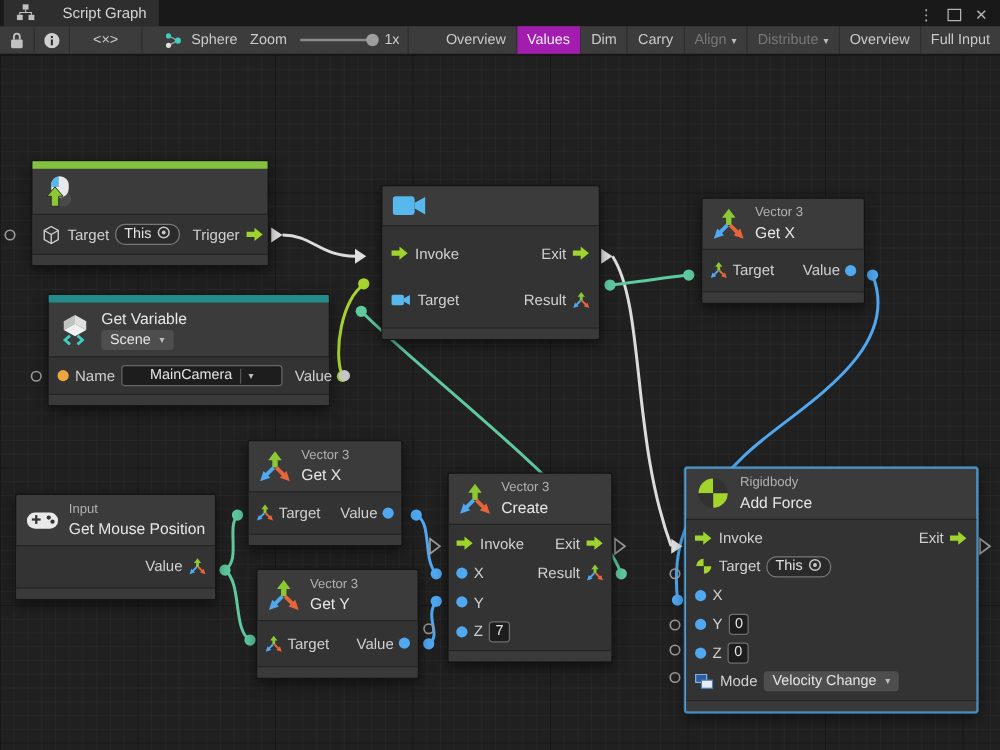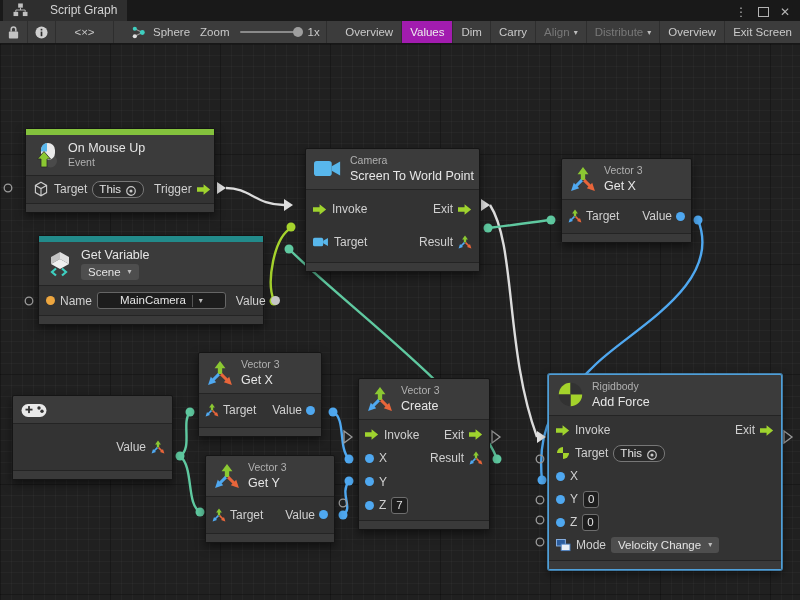--- a/index.html
+++ b/index.html
@@ -44,21 +44,21 @@
   .cat{font-size:10.5px;color:#b0b0b0;line-height:1.3;white-space:nowrap}
   .big{font-size:12.5px;color:#e6e6e6;line-height:1.3;white-space:nowrap}
   .rows{flex:1;background:#333;border-top:1px solid #242424;border-bottom:1px solid #242424;
         display:flex;flex-direction:column;justify-content:center;padding:3px 0}
   .row{display:flex;align-items:center;gap:5px;padding:0 7px;font-size:12px;color:#d0d0d0;flex:1;min-height:0;white-space:nowrap}
   .ftr{height:8px;flex:none;background:#3a3a3a}
   .sp{flex:1}
   .dot{width:9px;height:9px;border-radius:50%;flex:none}
   .dot.blue{background:#4fa8f0}.dot.orange{background:#eda63f}.dot.gray{background:#c6c6c6}
   .field{background:#1d1d1d;border:1px solid #6e6e6e;border-radius:3px;padding:0 4px;font-size:11.5px;color:#e2e2e2;line-height:15px}
-  .pill{background:#2a2a2a;border:1px solid #777;border-radius:8px;padding:0 6px;display:flex;align-items:flex-end;gap:4px;font-size:11.5px;color:#e2e2e2;line-height:15px}
+  .pill{background:#2a2a2a;border:1px solid #777;border-radius:8px;padding:0 6px;display:flex;align-items:flex-start;gap:4px;font-size:11.5px;color:#e2e2e2;line-height:15px}
   .dd{background:#4e4e4e;border-radius:3px;padding:1px 7px;font-size:11.5px;color:#e4e4e4;display:flex;gap:7px;line-height:14px}
   .ddfield{background:#1d1d1d;border:1px solid #666;border-radius:3px;padding:0 22px;font-size:11.5px;color:#e4e4e4;display:flex;align-items:center;gap:6px;line-height:15px}
   .ddfield .vline{width:1px;height:12px;background:#555}
   .i{flex:none;display:block}
 </style>
 </head>
 <body>
 
 <svg width="0" height="0" style="position:absolute">
   <symbol id="v3" viewBox="0 0 24 24">
@@ -190,21 +190,21 @@
       <span class="caret">▾</span>
     </div>
   <div class="tbtn disabled">
       <span>Distribute</span>
       <span class="caret">▾</span>
     </div>
   <div class="tbtn">
       <span>Overview</span>
     </div>
   <div class="tbtn" style="border-right:none">
-      <span>Exit Screen</span>
+      <span>Full Input</span>
     </div>
 </div>
 
 <div class="canvas"></div>
 
 <svg class="wires">
   <g fill="none">
     <path d="M226,188 C250,188 256,205 284,205" stroke="#dcdcdc" stroke-width="2.4"></path>
     <path d="M490,205 C516,245 505,350 537,437" stroke="#dcdcdc" stroke-width="2.4"></path>
     <path d="M274,301 C266,282 274,238 291,228" stroke="#a6d42d" stroke-width="2.4"></path>
@@ -248,24 +248,20 @@
     <circle cx="540" cy="542" r="3.8" fill="none" stroke="#9c9c9c" stroke-width="1.3"></circle>
   </g>
 </svg>
 
 <div class="node" style="left:25px;top:128px;width:190px;height:85px">
   <div class="strip" style="background:#84c23d"></div>
   <div class="hdr">
     <svg class="i" width="26" height="26">
         <use href="#mouse"></use>
       </svg>
-    <div class="titles">
-      <span class="big">On Mouse Up</span>
-      <span class="cat">Event</span>
-    </div>
   </div>
   <div class="rows">
       <div class="row">
     <svg class="i" width="16" height="16">
           <use href="#cube"></use>
         </svg>
     <span>Target</span>
     <span class="pill">
       <span>This</span>
       <svg class="i" width="12" height="12">
@@ -311,24 +307,20 @@
   </div>
     </div>
   <div class="ftr"></div>
 </div>
 
 <div class="node" style="left:305px;top:148px;width:175px;height:124px">
   <div class="hdr">
     <svg class="i" width="28" height="21">
         <use href="#cam"></use>
       </svg>
-    <div class="titles">
-      <span class="cat">Camera</span>
-      <span class="big">Screen To World Point</span>
-    </div>
   </div>
   <div class="rows">
     <div class="row">
       <svg class="i" width="14" height="11">
           <use href="#garrow"></use>
         </svg>
       <span>Invoke</span>
       <span class="sp"></span>
       <span>Exit</span>
       <svg class="i" width="14" height="11">
@@ -420,20 +412,24 @@
   </div>
     </div>
   <div class="ftr"></div>
 </div>
 
 <div class="node" style="left:12px;top:395px;width:161px;height:85px">
   <div class="hdr">
     <svg class="i" width="26" height="17">
         <use href="#pad"></use>
       </svg>
+    <div class="titles">
+      <span class="cat">Input</span>
+      <span class="big">Get Mouse Position</span>
+    </div>
   </div>
   <div class="rows">
       <div class="row">
     <span class="sp"></span>
     <span>Value</span>
     <svg class="i" width="14" height="14">
           <use href="#v3"></use>
         </svg>
   </div>
     </div>

